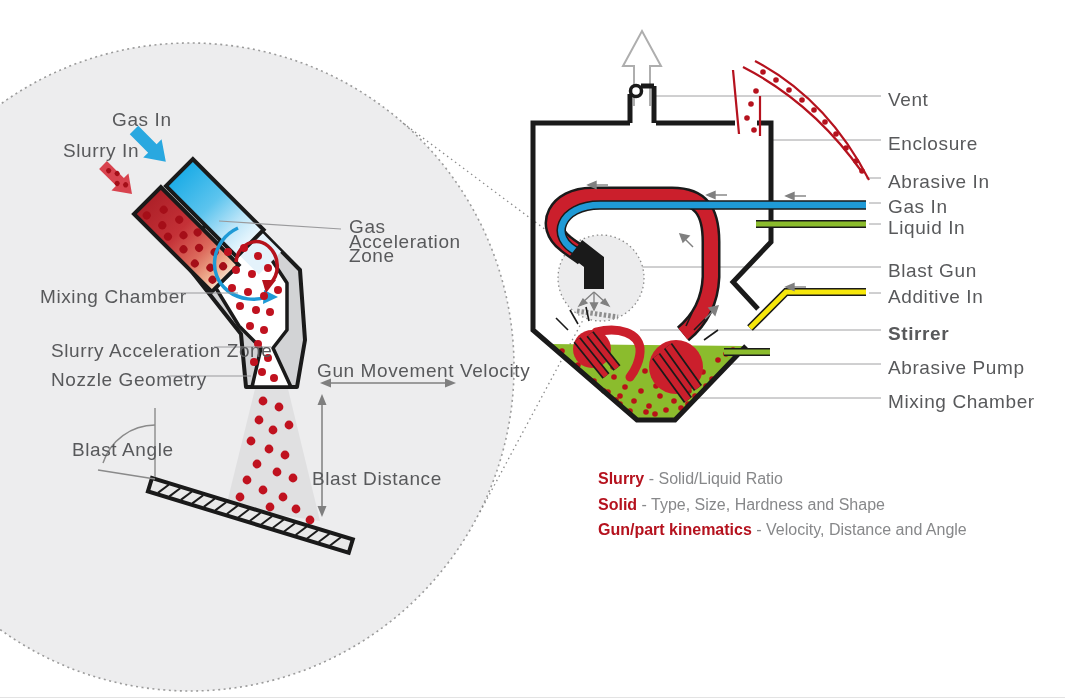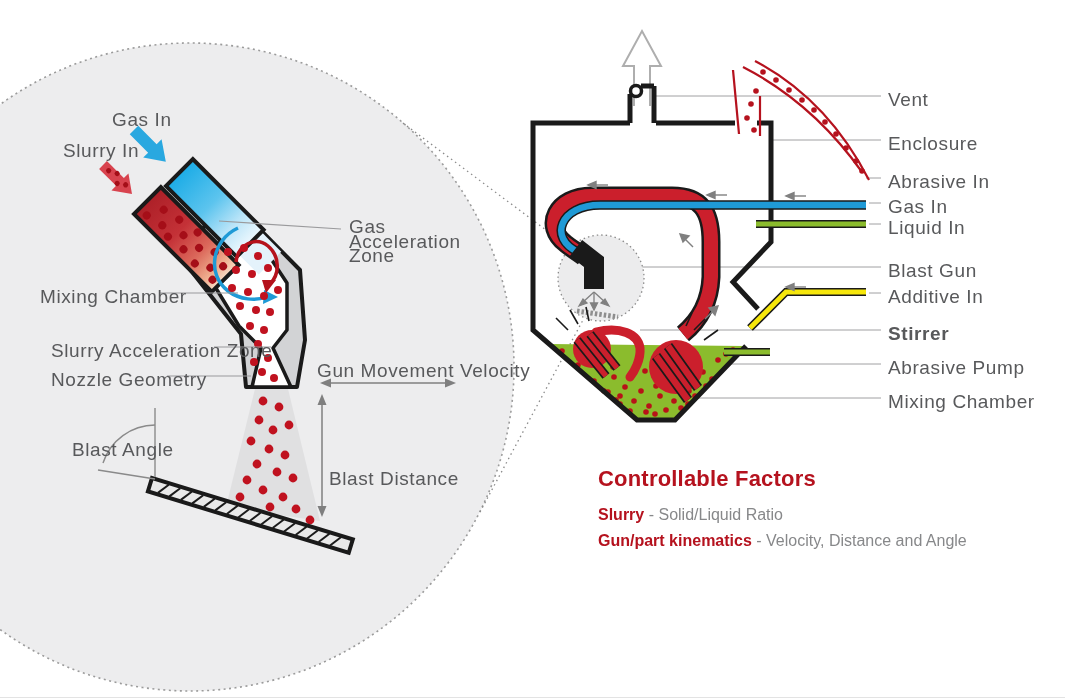--- a/index.html
+++ b/index.html
@@ -360,34 +360,34 @@
 
   <div class="lbl" style="left:112px;top:109px;">Gas In</div>
   <div class="lbl" style="left:63px;top:140px;">Slurry In</div>
   <div class="lbl multi" style="left:349px;top:220px;">Gas
 Acceleration
 Zone</div>
   <div class="lbl right-align" style="left:40px;top:286px;width:113px;">Mixing Chamber</div>
   <div class="lbl" style="left:51px;top:340px;">Slurry Acceleration Zone</div>
   <div class="lbl" style="left:51px;top:369px;text-align:right;">Nozzle Geometry</div>
   <div class="lbl" style="left:317px;top:360px;">Gun Movement Velocity</div>
-  <div class="lbl" style="left:329px;top:468px;">Blast Distance</div>
+  <div class="lbl" style="left:312px;top:468px;">Blast Distance</div>
   <div class="lbl" style="left:72px;top:439px;">Blast Angle</div>
 
   <div class="lbl" style="left:888px;top:89px;">Vent</div>
   <div class="lbl" style="left:888px;top:133px;">Enclosure</div>
   <div class="lbl" style="left:888px;top:171px;">Abrasive In</div>
   <div class="lbl" style="left:888px;top:196px;">Gas In</div>
   <div class="lbl" style="left:888px;top:217px;">Liquid In</div>
   <div class="lbl" style="left:888px;top:260px;">Blast Gun</div>
   <div class="lbl" style="left:888px;top:286px;">Additive In</div>
   <div class="lbl" style="left:888px;top:323px;font-weight:bold;">Stirrer</div>
   <div class="lbl" style="left:888px;top:357px;">Abrasive Pump</div>
   <div class="lbl" style="left:888px;top:391px;">Mixing Chamber</div>
 
   <div id="factors">
-    <h2>Controllable Factors</h2>
     <div class="factor-row"><span class="factor-term">Slurry</span><span> - Solid/Liquid Ratio</span></div>
+    <div class="factor-row"><span class="factor-term">Solid</span><span> - Type, Size, Hardness and Shape</span></div>
     <div class="factor-row"><span class="factor-term">Gun/part kinematics</span><span> - Velocity, Distance and Angle</span></div>
   </div>
 
   <div id="bottom-rule"></div>
 </div>
 
 </body></html>

